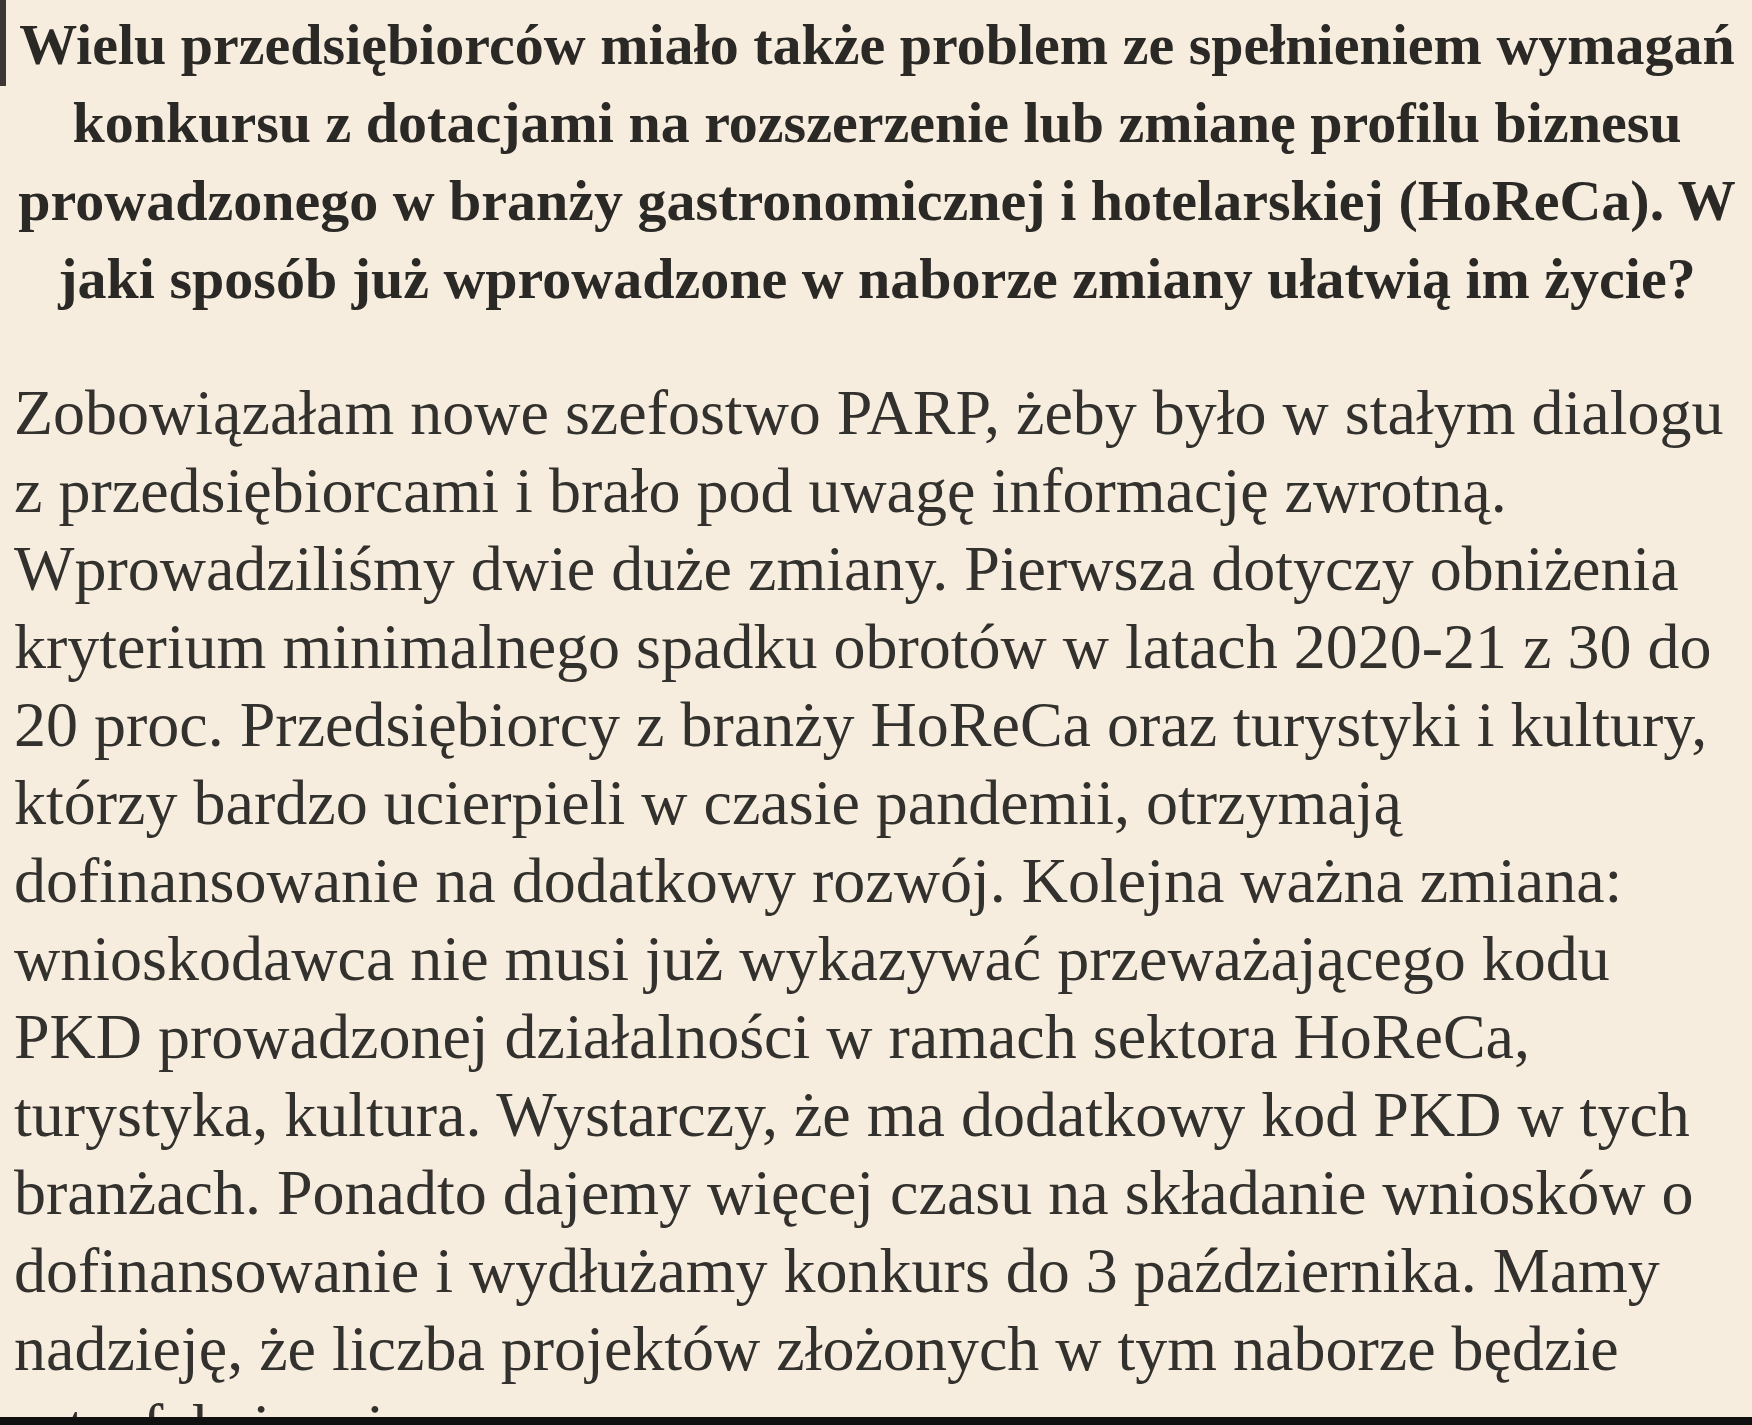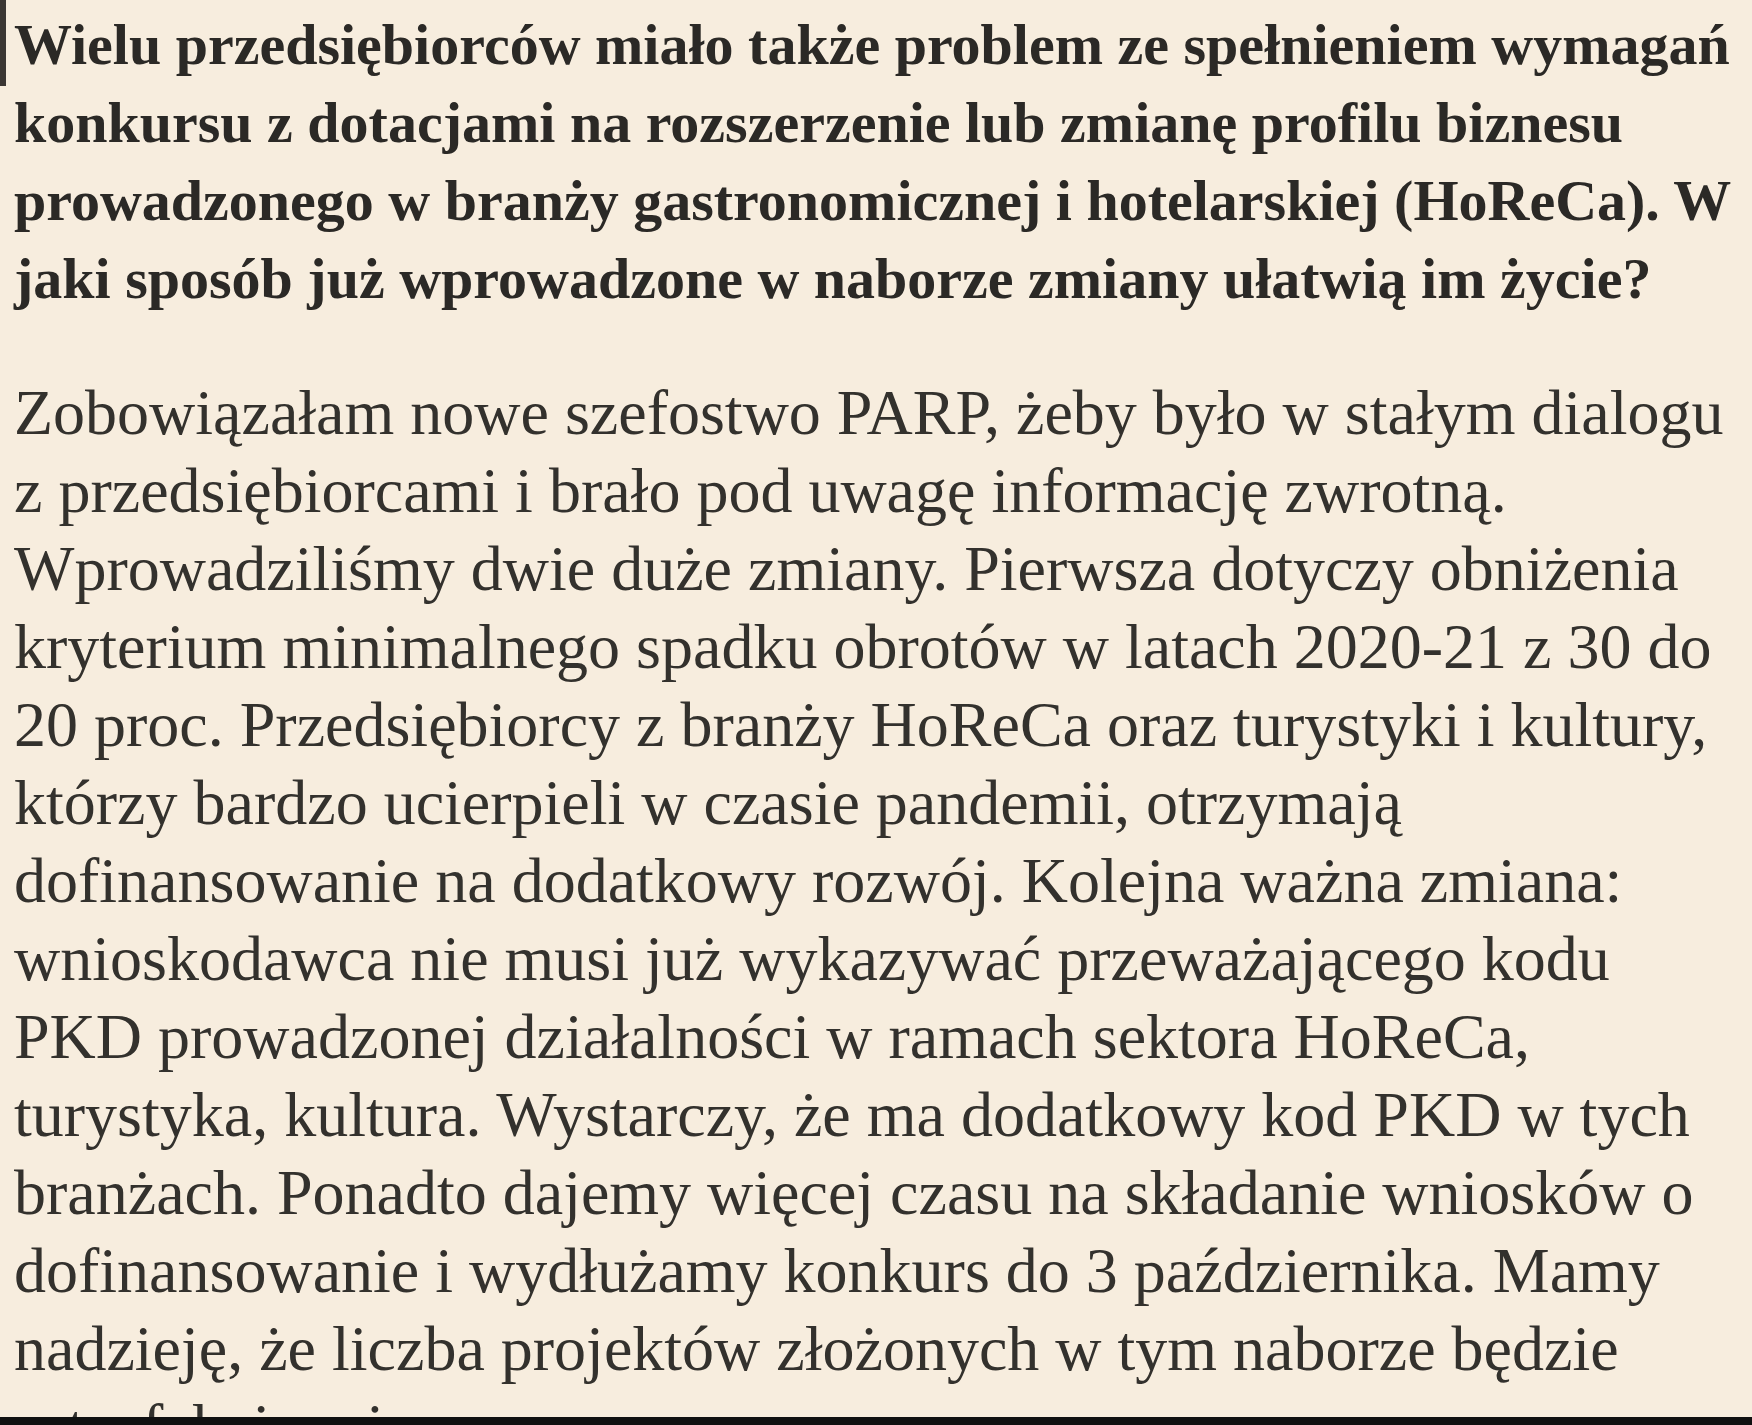--- a/index.html
+++ b/index.html
@@ -16,20 +16,21 @@
   }
   .article {
     padding: 6px 12px 0 14px;
   }
   .question {
     font-size: 58px;
     font-weight: bold;
     line-height: 78px;
     color: var(--heading-color, #2b2926);
     margin: 0;
+    text-align: center;
   }
   .answer {
     font-size: 64px;
     font-weight: normal;
     line-height: 78px;
     color: var(--body-color, #33312d);
     margin: 56px 0 0 0;
   }
   .left-strip {
     position: absolute;

